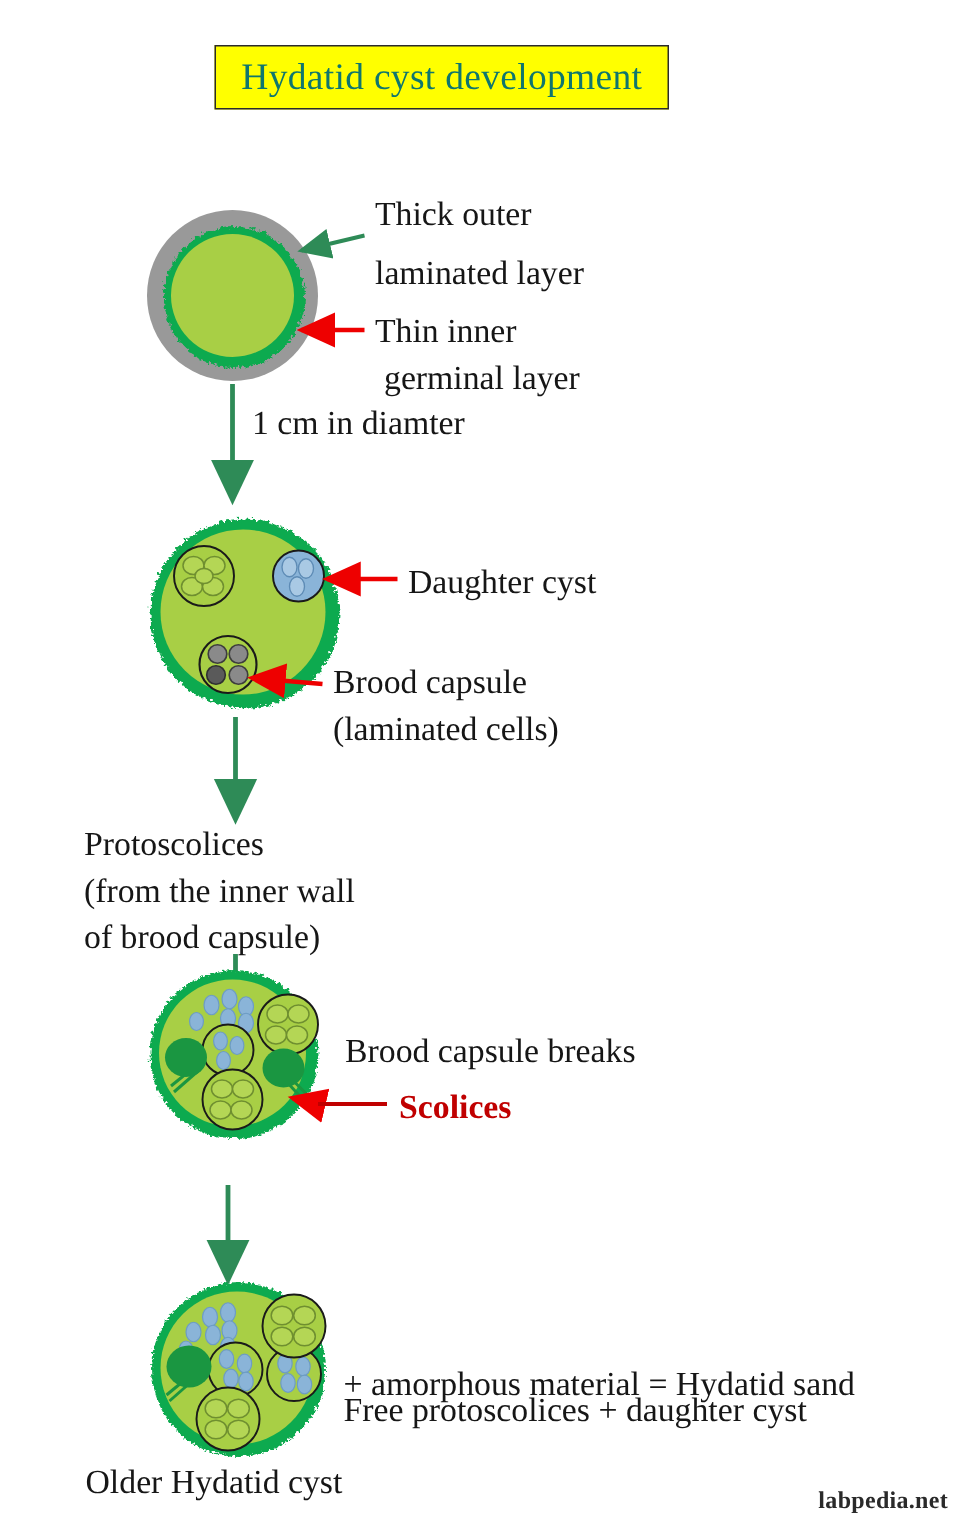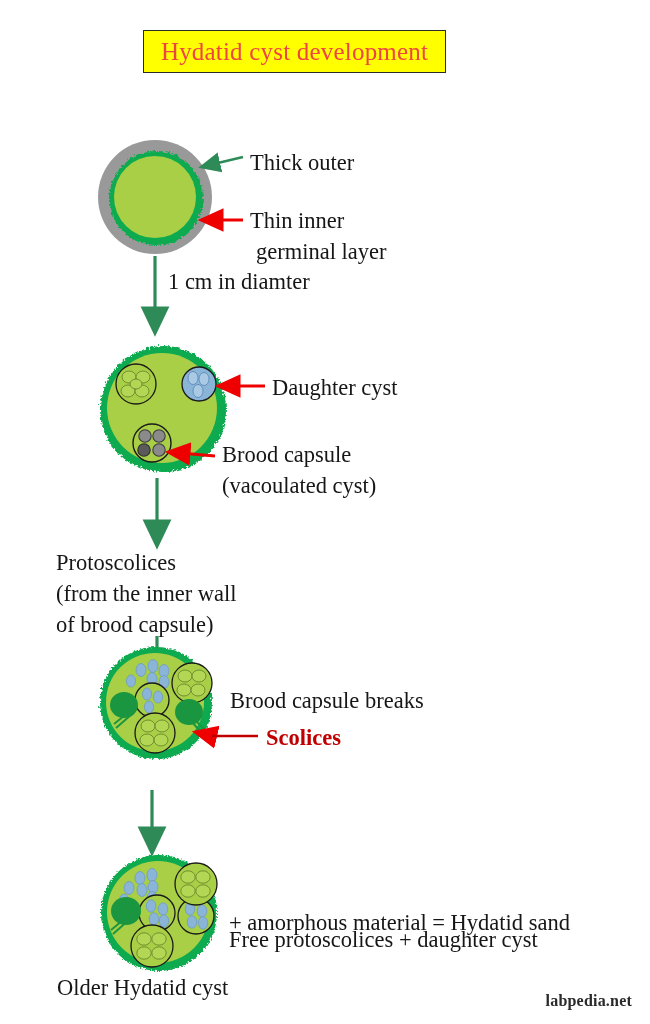--- a/index.html
+++ b/index.html
@@ -32,21 +32,21 @@
     height: 43px;
     background: #ffff00;
     border: 1px solid #2b2b2b;
     box-sizing: border-box;
     display: flex;
     align-items: center;
     justify-content: center;
   }
   .title-text {
     font-size: 25px;
-    color: #ef4444;
+    color: #0f766e;
     letter-spacing: 0.2px;
     white-space: nowrap;
   }
   .lbl {
     position: absolute;
     font-size: 22.5px;
     color: #161616;
     line-height: 31px;
     white-space: pre;
   }
@@ -249,31 +249,32 @@
         <line x1="111" y1="930" x2="128" y2="916" stroke="#1a9641" stroke-width="2"></line>
         <ellipse cx="126" cy="911" rx="15" ry="14" fill="#1a9641"></ellipse>
       </g>
     </g>
   </svg>
 
   <div class="title-box">
     <span class="title-text">Hydatid cyst development</span>
   </div>
 
-  <div class="lbl" style="left:250px; top:147px;"><span>Thick outer</span></div>
+  <div class="lbl" style="left:250px; top:127px;"><span>Thick outer</span></div>
+  <div class="lbl" style="left:250px; top:166px;"><span>laminated layer</span></div>
 
   <div class="lbl" style="left:250px; top:205px;"><span>Thin inner</span></div>
   <div class="lbl" style="left:256px; top:236px;"><span>germinal layer</span></div>
 
   <div class="lbl" style="left:168px; top:266px;"><span>1 cm in diamter</span></div>
 
   <div class="lbl" style="left:272px; top:372px;"><span>Daughter cyst</span></div>
 
   <div class="lbl" style="left:222px; top:439px;"><span>Brood capsule</span></div>
-  <div class="lbl" style="left:222px; top:470px;"><span>(vacoulated cyst)</span></div>
+  <div class="lbl" style="left:222px; top:470px;"><span>(laminated cells)</span></div>
 
   <div class="lbl" style="left:56px; top:547px;"><span>Protoscolices</span></div>
   <div class="lbl" style="left:56px; top:578px;"><span>(from the inner wall</span></div>
   <div class="lbl" style="left:56px; top:609px;"><span>of brood capsule)</span></div>
 
   <div class="lbl" style="left:230px; top:685px;"><span>Brood capsule breaks</span></div>
   <div class="lbl lbl-red" style="left:266px; top:722px;"><span>Scolices</span></div>
 
   <div class="lbl" style="left:229px; top:876px;margin-top:48px;"><span>Free protoscolices + daughter cyst</span></div>
   <div class="lbl" style="left:229px; top:907px;"><span>+ amorphous material = Hydatid sand</span></div>

